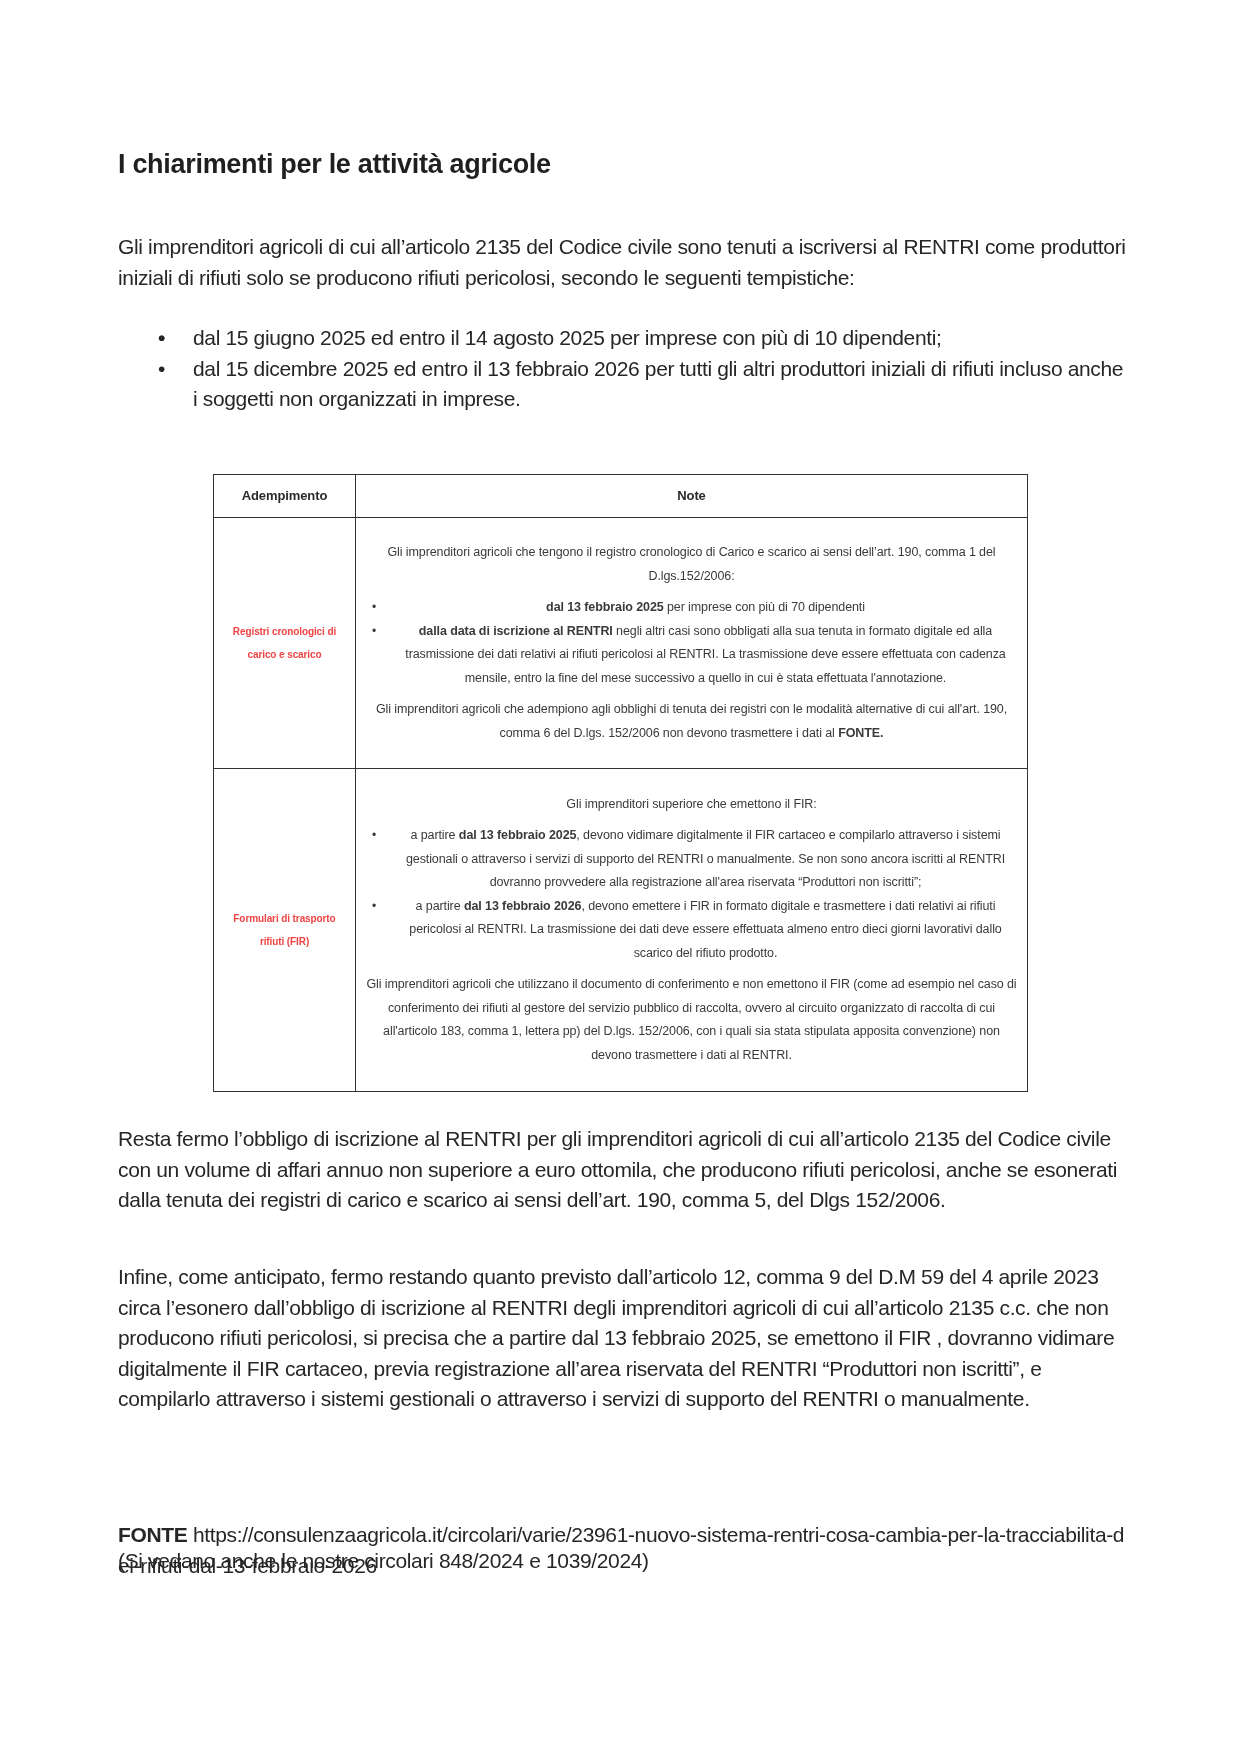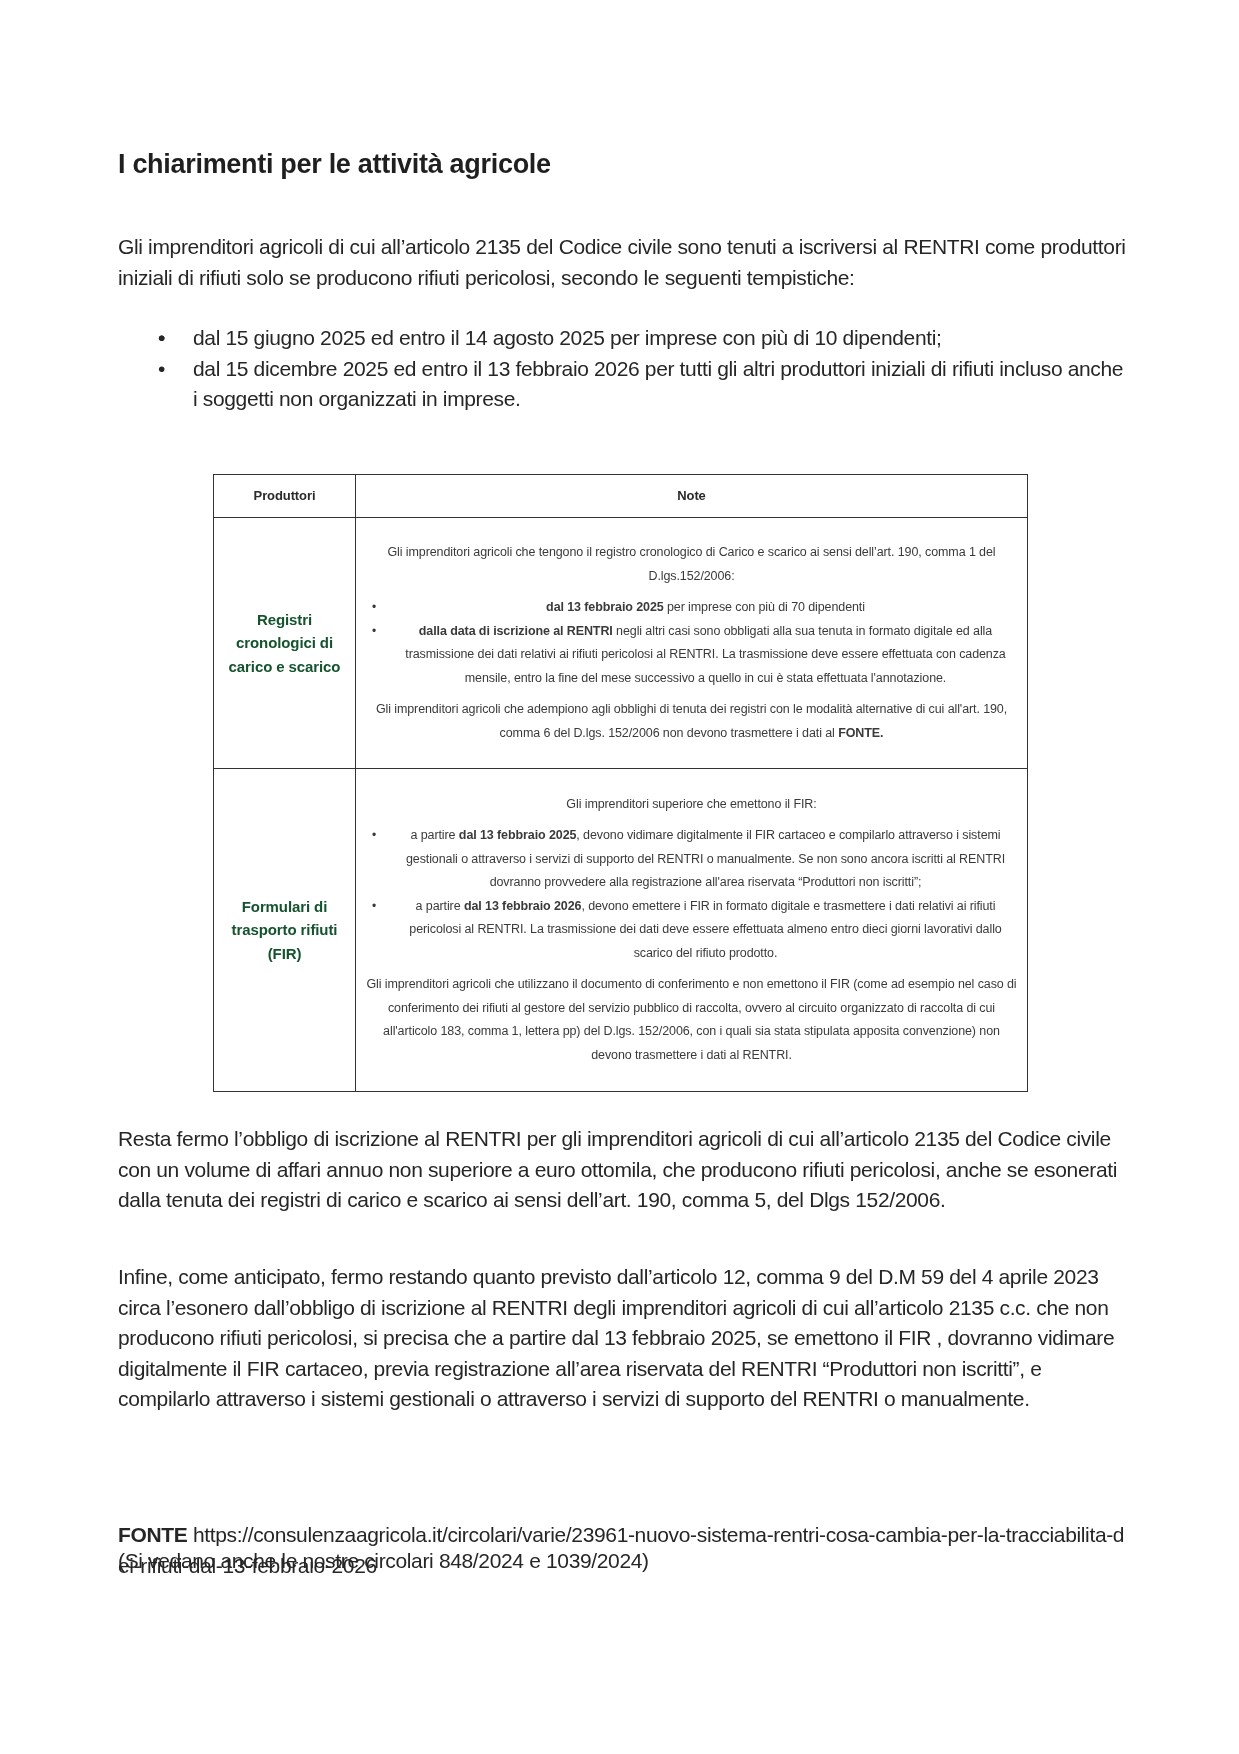--- a/index.html
+++ b/index.html
@@ -12,21 +12,21 @@
          letter-spacing: -0.35px; color: #262626; }
     .p1 { top: 232px; }
     ul.bullets { position: absolute; top: 323px; left: 40px; width: 970px; margin: 0; padding: 0; list-style: none;
                  font-size: 21px; line-height: 30.5px; letter-spacing: -0.35px; color: #262626; }
     ul.bullets li { position: relative; padding-left: 35px; }
     ul.bullets li .dot { position: absolute; left: 0; top: 0; }
     table.t { position: absolute; top: 474px; left: 95px; width: 815px; border-collapse: collapse;
               font-size: 12.5px; line-height: 23.5px; color: #3a3a3a; letter-spacing: -0.1px; }
     table.t td, table.t th { border: 1.5px solid #333; vertical-align: middle; text-align: center; padding: 0 6px; }
     table.t th { height: 42px; font-weight: bold; color: #2a2a2a; font-size: 13px; }
-    .col1 { width: 129px; font-weight: bold; color: #14532d; font-size: 15px; }
+    .col1 { width: 129px; font-weight: bold; color: #ef4444; font-size: 10px; }
     .note-para { margin: 0; }
     .note-list { list-style: none; margin: 0; padding: 0; text-align: center; }
     .note-list li { position: relative; padding-left: 28px; }
     .note-list li .nd { position: absolute; left: 10px; top: 0; font-size: 12px; }
     .r1 td { height: 250px; }
     .r2 td { height: 322px; }
     .p2 { top: 1124px; }
     .p3 { top: 1262px; }
     .p4 { top: 1546px; }
     .p5 { top: 1520px; }
@@ -42,21 +42,21 @@
 
   <ul class="bullets">
     <li><span class="dot">•</span></li>
     <li><span class="dot">•</span><span>dal 15 giugno 2025 ed entro il 14 agosto 2025 per imprese con più di 10 dipendenti;</span></li>
     <li><span class="dot">•</span><span>dal 15 dicembre 2025 ed entro il 13 febbraio 2026 per tutti gli altri produttori iniziali di rifiuti incluso anche i soggetti non organizzati in imprese.</span></li>
   </ul>
 
   <table class="t">
     <tbody>
         <tr>
-      <th class="col1">Produttori</th>
+      <th class="col1">Adempimento</th>
       <th>Note</th>
     </tr>
     <tr class="r1">
       <td class="col1">Registri cronologici di carico e scarico</td>
       <td>
         <p class="note-para">Gli imprenditori agricoli che tengono il registro cronologico di Carico e scarico ai sensi dell’art. 190, comma 1 del D.lgs.152/2006:</p>
         <span class="sp"></span>
         <ul class="note-list">
           <li><span class="nd">•</span><b>dal 13 febbraio 2025</b><span> per imprese con più di 70 dipendenti</span></li>
           <li><span class="nd">•</span><b>dalla data di iscrizione al RENTRI</b><span> negli altri casi sono obbligati alla sua tenuta in formato digitale ed alla trasmissione dei dati relativi ai rifiuti pericolosi al RENTRI. La trasmissione deve essere effettuata con cadenza mensile, entro la fine del mese successivo a quello in cui è stata effettuata l'annotazione.</span></li>

